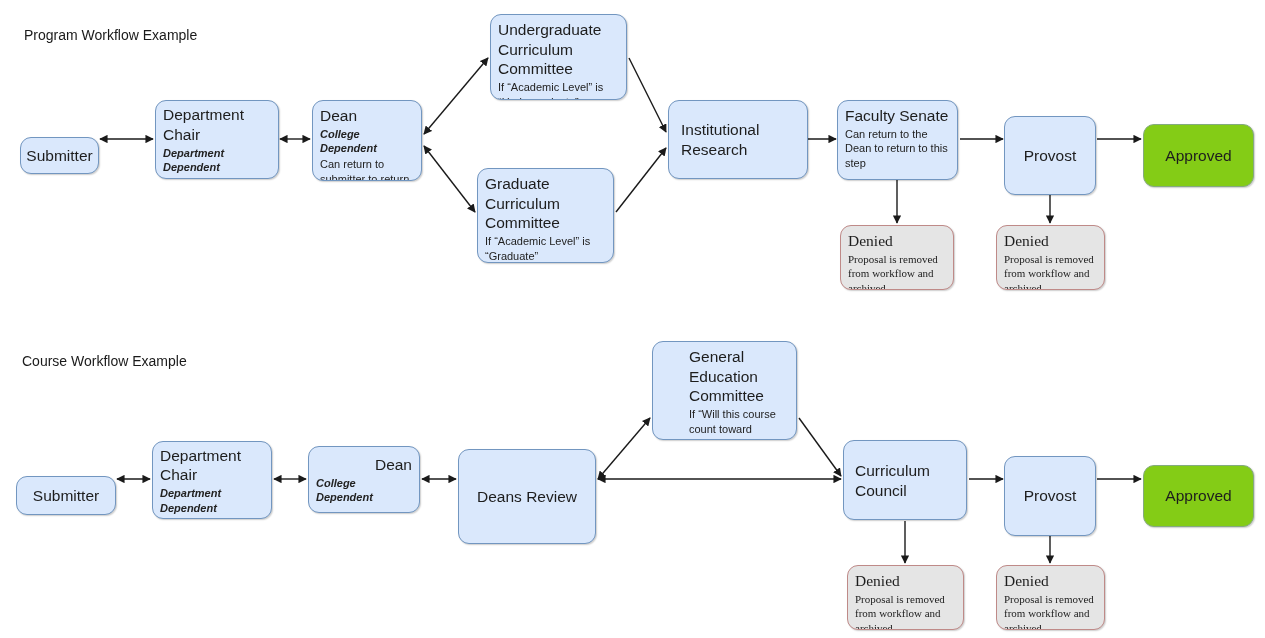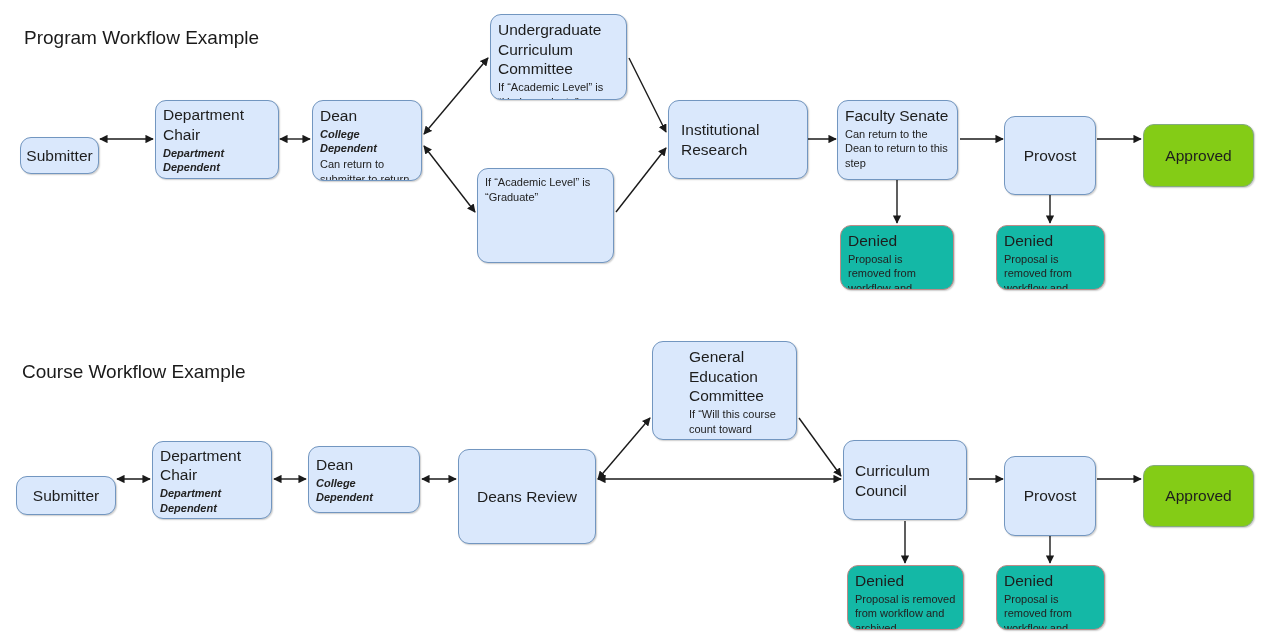--- a/index.html
+++ b/index.html
@@ -22,37 +22,37 @@
   #edges {
     position: absolute;
     left: 0;
     top: 0;
     width: 1265px;
     height: 638px;
     pointer-events: none;
   }
   .section-title {
     position: absolute;
-    font-size: 19px;
+    font-size: 14px;
     line-height: 1.2;
     color: #1a1a1a;
     white-space: nowrap;
   }
   .node {
     position: absolute;
     box-sizing: border-box;
     border: 1px solid #6b7785;
     border-radius: 11px;
     padding: 5px 7px 4px 7px;
     overflow: hidden;
     box-shadow: 1px 1px 1.5px rgba(0,0,0,0.20);
   }
   .node.blue  { background: #dae8fc; border-color: #7296c0; }
   .node.green { background: #84cc16; border-color: #84ab7f; }
-  .node.pink  { background: #14b8a6; border-color: #bf8a88; }
+  .node.pink  { background: #e5e5e5; border-color: #bf8a88; font-family: Liberation Serif, serif; }
 
   .node .title {
     font-size: 15.5px;
     line-height: 1.27;
     color: #1d1d1d;
   }
   .node .sub {
     font-size: 11px;
     line-height: 1.33;
     color: #222222;
@@ -68,21 +68,21 @@
     padding: 4px 6px;
     margin-top: 16px;
   }
   .node.center .title { text-align: center; }
 
   
   .node.midleft {
     display: flex;
     flex-direction: column;
     justify-content: center;
-    align-items: flex-start;
+    align-items: flex-end;
   }
   
   .node.topleft {
     display: flex;
     flex-direction: column;
     justify-content: flex-start;
     align-items: flex-start;
   }
 </style>
 </head>
@@ -121,21 +121,21 @@
       <line x1="598" y1="479" x2="841" y2="479" marker-start="url(#arrowStart)" marker-end="url(#arrowEnd)"></line>
       <line x1="969" y1="479" x2="1003" y2="479" marker-end="url(#arrowEnd)"></line>
       <line x1="1097" y1="479" x2="1141" y2="479" marker-end="url(#arrowEnd)"></line>
       <line x1="905" y1="521" x2="905" y2="563" marker-end="url(#arrowEnd)"></line>
       <line x1="1050" y1="521" x2="1050" y2="563" marker-end="url(#arrowEnd)"></line>
     </g>
   </svg>
 
   <div class="section-title" style="left:24px; top:27px;">Program Workflow Example</div>
 
-  <div class="section-title" style="left:22px; top:361px;">Course Workflow Example</div>
+  <div class="section-title" style="left:22px; top:353px;">Course Workflow Example</div>
 
   <div class="node blue center" style="left:20px; top:121px; width:79px; height:37px;">
     <div class="title">Submitter</div>
   </div>
 
   <div class="node blue midleft" style="left:155px; top:100px; width:124px; height:79px;">
     <div class="title">Department Chair</div>
     <div class="sub italic">Department Dependent</div>
   </div>
 
@@ -144,20 +144,21 @@
     <div class="sub italic">College Dependent</div>
     <div class="sub">Can return to submitter to return to this step</div>
   </div>
 
   <div class="node blue topleft" style="left:490px; top:14px; width:137px; height:86px;">
     <div class="title">Undergraduate Curriculum Committee</div>
     <div class="sub">If “Academic Level” is “Undergraduate”</div>
   </div>
 
   <div class="node blue topleft" style="left:477px; top:168px; width:137px; height:95px;">
+    <div class="title">Graduate Curriculum Committee</div>
     <div class="sub">If “Academic Level” is “Graduate”</div>
   </div>
 
   <div class="node blue midleft" style="left:668px; top:100px; width:140px; height:79px; padding-left:12px;">
     <div class="title">Institutional Research</div>
   </div>
 
   <div class="node blue topleft" style="left:837px; top:100px; width:121px; height:80px;">
     <div class="title">Faculty Senate</div>
     <div class="sub">Can return to the Dean to return to this step</div>

